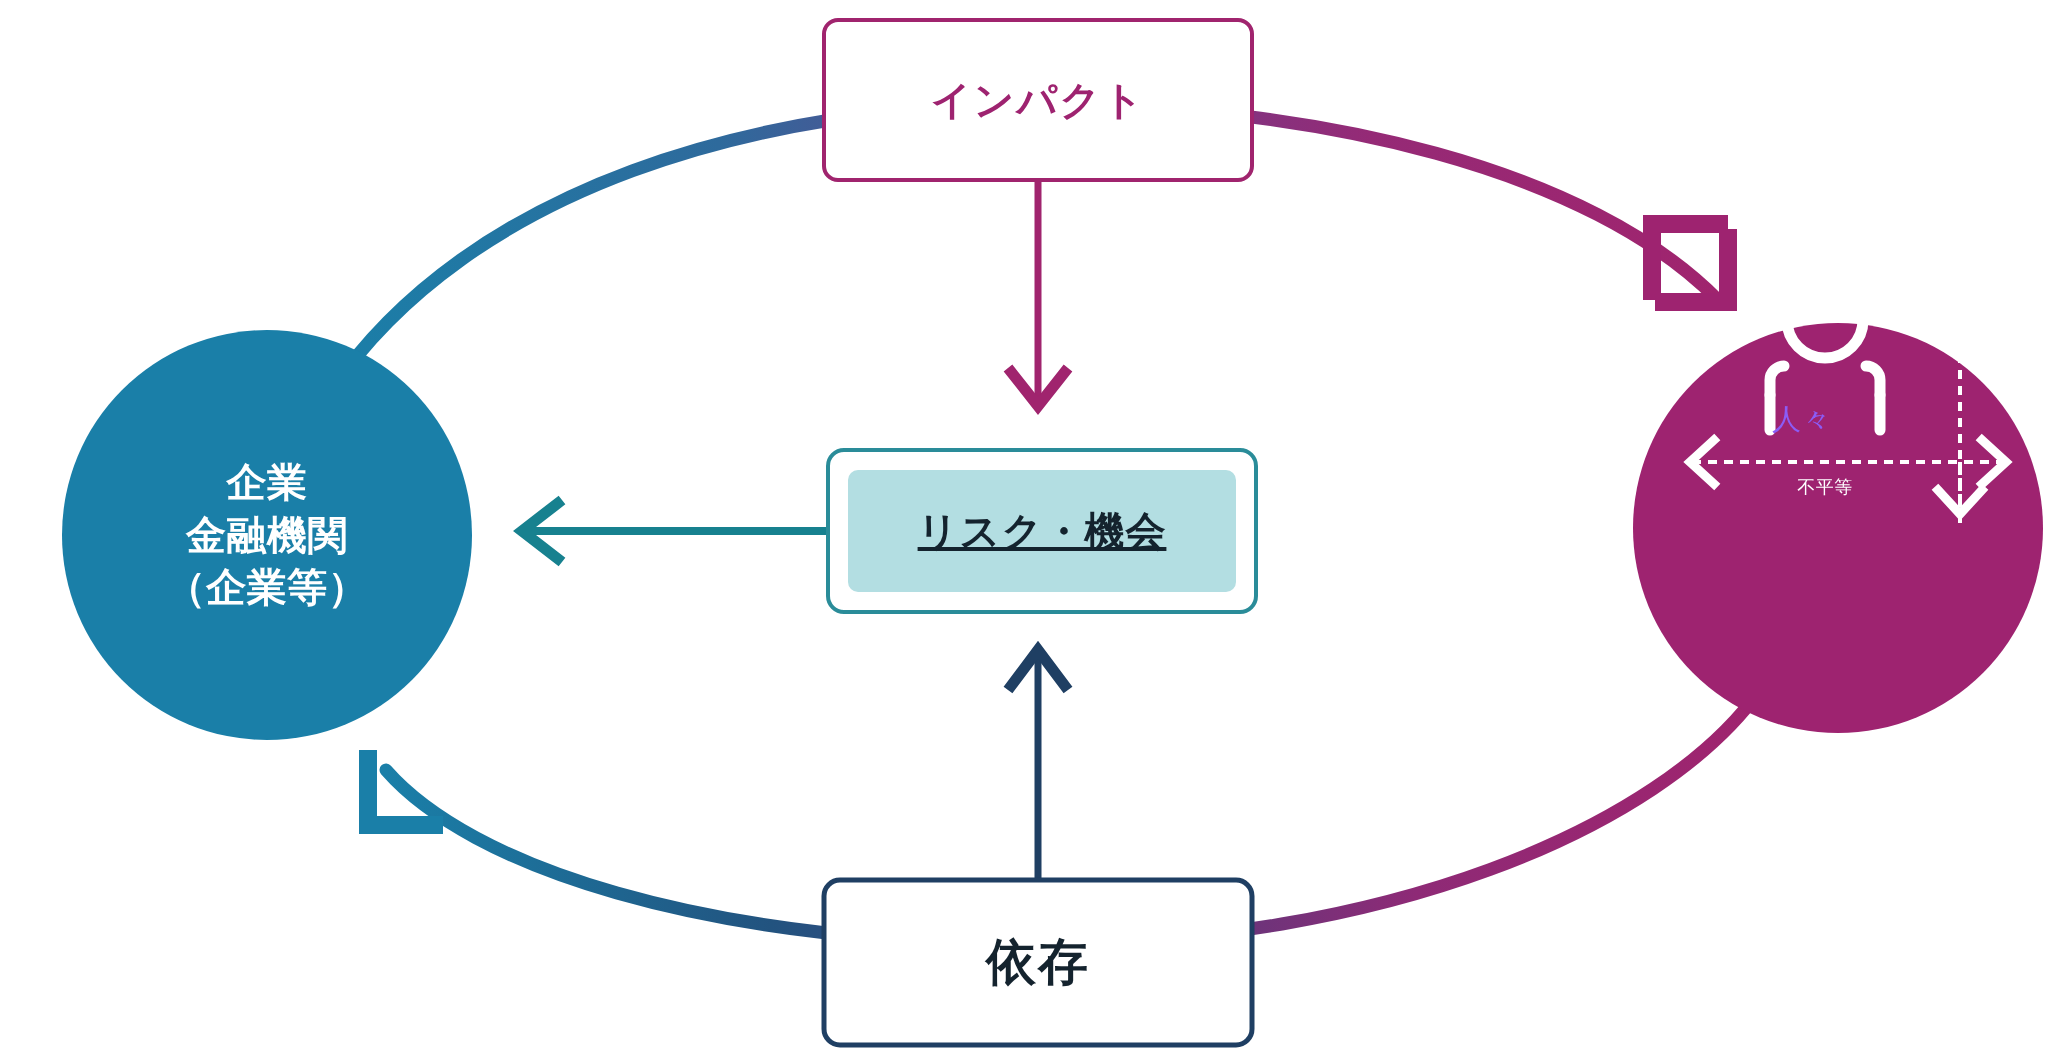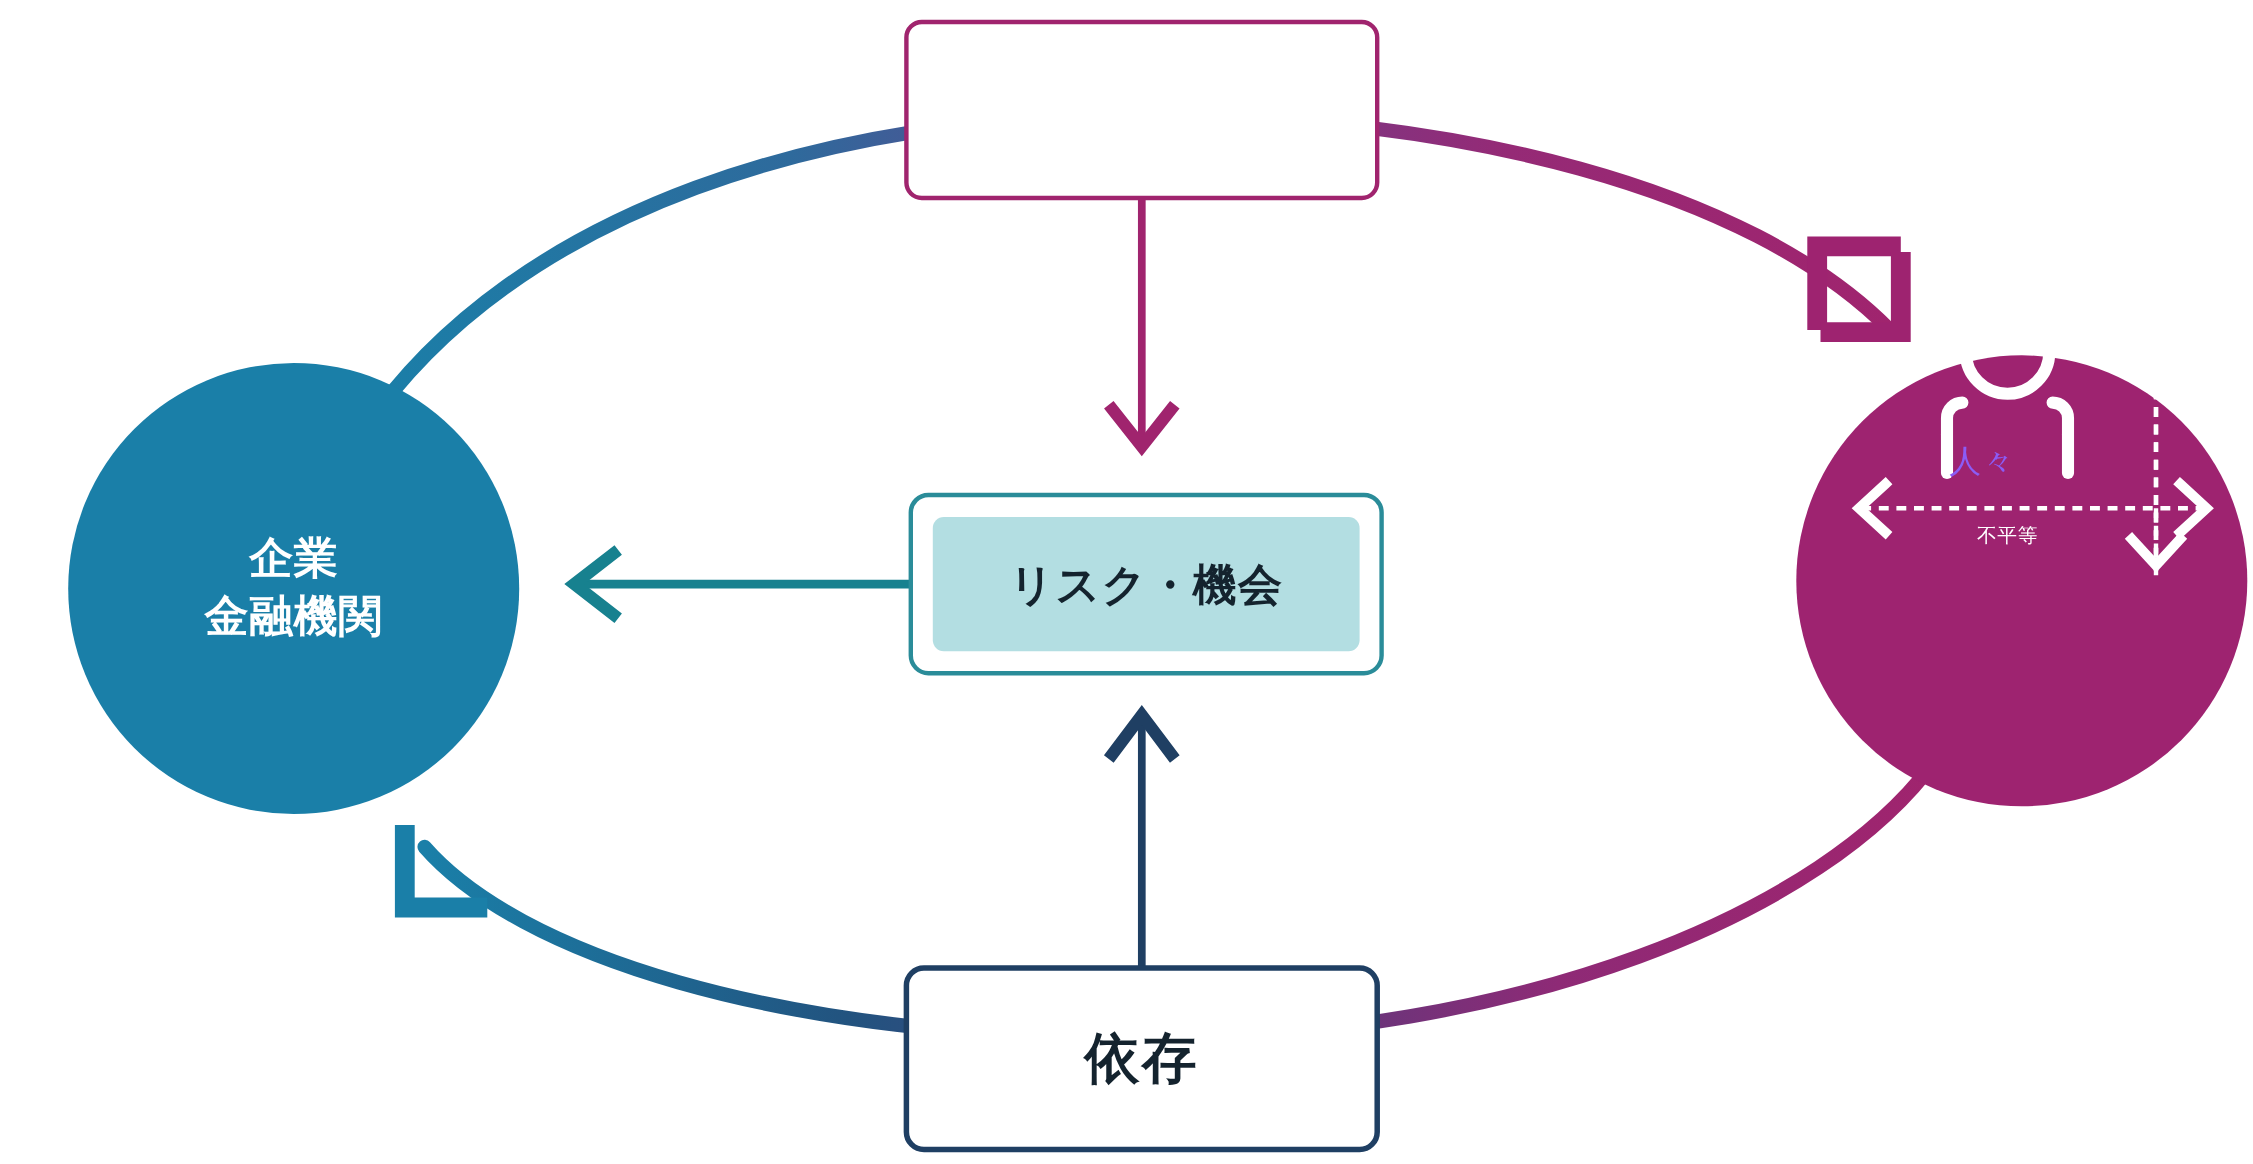--- a/index.html
+++ b/index.html
@@ -76,20 +76,21 @@
     color: #9E2370;
     font-size: 40px;
     letter-spacing: 2px;
   }
   #risk-text {
     left: 828px; top: 450px;
     width: 428px; height: 162px;
     color: #14232E;
     font-size: 40px;
     letter-spacing: 1px;
+    text-decoration: underline;
   }
   #dependency-text {
     left: 824px; top: 880px;
     width: 428px; height: 165px;
     color: #14232E;
     font-size: 50px;
     letter-spacing: 2px;
   }
 </style>
 </head>
@@ -177,30 +178,34 @@
       <rect x="828" y="450" width="428" height="162" rx="16" ry="16" fill="#FFFFFF" stroke="#2A8C99" stroke-width="4"></rect>
       <rect x="848" y="470" width="388" height="122" rx="10" ry="10" fill="#B3DEE2" stroke="none"></rect>
     </g>
 
     <rect x="824" y="880" width="428" height="165" rx="16" ry="16" fill="#FFFFFF" stroke="#1F3F63" stroke-width="5"></rect>
   </svg>
 
   <div class="node-label" id="org-circle-text">
     <span>企業</span>
     <span>金融機関</span>
+    <span>（企業等）</span>
   </div>
 
   <div class="node-label" id="people-word">
     <span>人々</span>
   </div>
 
   <div class="node-label" id="inequality-word">
     <span>不平等</span>
   </div>
 
+  <div class="box-text" id="impact-text">
+    <span>インパクト</span>
+  </div>
 
   <div class="box-text" id="risk-text">
     <span>リスク・機会</span>
   </div>
 
   <div class="box-text" id="dependency-text">
     <span>依存</span>
   </div>
 
 </div>

